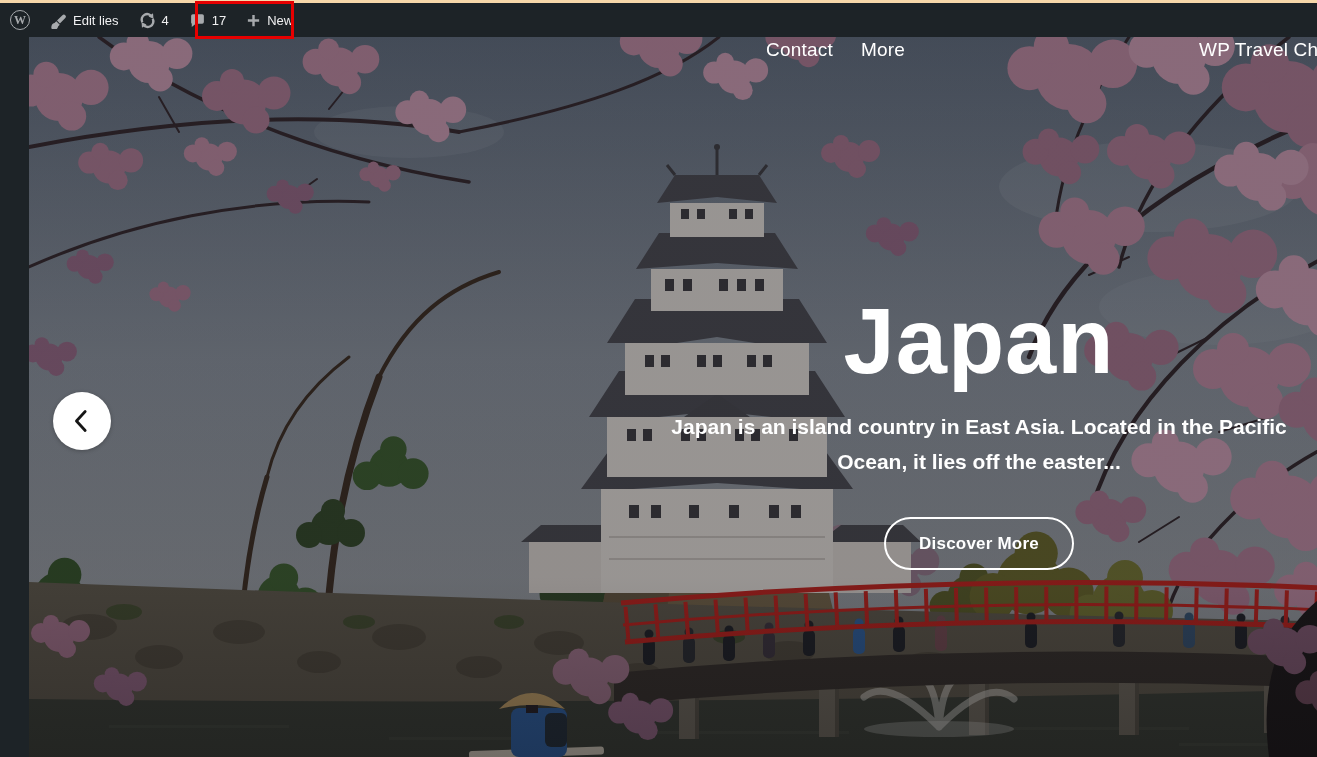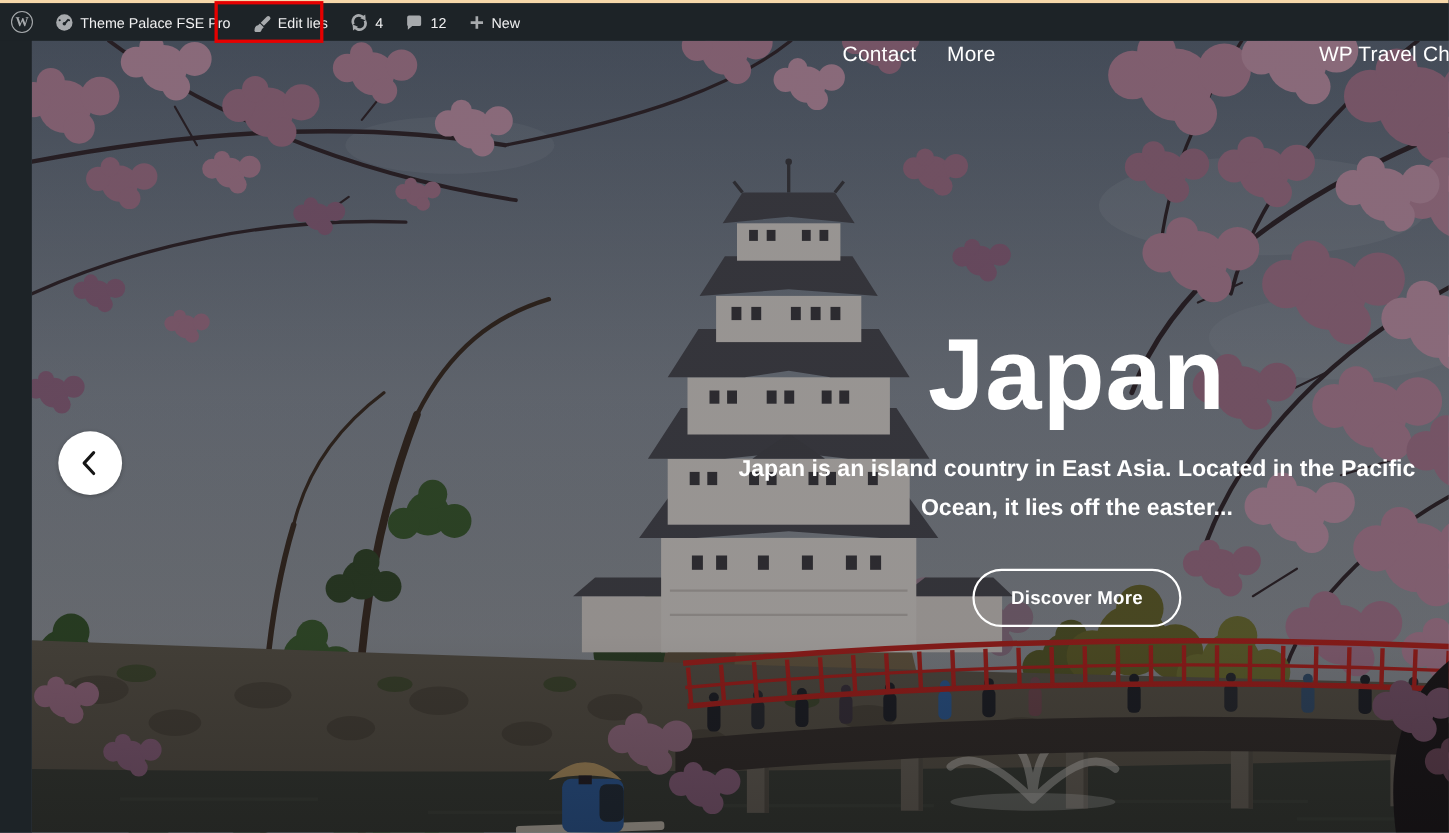--- a/index.html
+++ b/index.html
@@ -77,32 +77,20 @@
 </head>
 <body>
 
 <div class="top-strip"></div>
 
 <div class="admin-bar">
   <div class="ab-item">
     <span class="wp-logo-circle">W</span>
   </div>
 
-  <div class="ab-item">
-    <span class="ab-icon">
-      <svg width="17" height="17" viewBox="0 0 16 16">
-        <circle cx="8" cy="8" r="7" fill="#a7aaad"></circle>
-        <circle cx="8" cy="9" r="1.5" fill="#1d2327"></circle>
-        <rect x="7.4" y="3.6" width="1.6" height="5" rx="0.8" fill="#1d2327" transform="rotate(40 8 9)"></rect>
-        <circle cx="4" cy="6" r="0.9" fill="#1d2327"></circle>
-        <circle cx="12" cy="6" r="0.9" fill="#1d2327"></circle>
-      </svg>
-    </span>
-    <span>Theme Palace FSE Pro</span>
-  </div>
 
   <div class="ab-item">
     <span class="ab-icon">
       <svg width="17" height="17" viewBox="0 0 16 16" fill="#a7aaad">
         <path d="M1.2 15.2 q0-4.2 3.1-4.8 l1.6-1.6 3.3 3.3 -1.6 1.6 q-.6 3.1-4.6 3.5 z"></path>
         <path d="M6.6 8.1 L11.7 3 a1.9 1.9 0 0 1 2.7 2.7 L9.3 10.8 z"></path>
       </svg>
     </span>
     <span>Edit lies</span>
   </div>
@@ -118,21 +106,21 @@
     </span>
     <span class="ab-count">4</span>
   </div>
 
   <div class="ab-item">
     <span class="ab-icon">
       <svg width="17" height="17" viewBox="0 0 16 16" fill="#a7aaad">
         <path d="M2 3.6 A1.6 1.6 0 0 1 3.6 2 h8.8 A1.6 1.6 0 0 1 14 3.6 v5.8 A1.6 1.6 0 0 1 12.4 11 H6.4 L2.6 14.2 V11 A1.6 1.6 0 0 1 2 9.4 z"></path>
       </svg>
     </span>
-    <span class="ab-count">12</span>
+    <span class="ab-count">17</span>
   </div>
 
   <div class="ab-item">
     <span class="ab-icon">
       <svg width="15" height="15" viewBox="0 0 16 16">
         <path d="M8 2 V14 M2 8 H14" stroke="#a7aaad" stroke-width="2.6"></path>
       </svg>
     </span>
     <span>New</span>
   </div>

